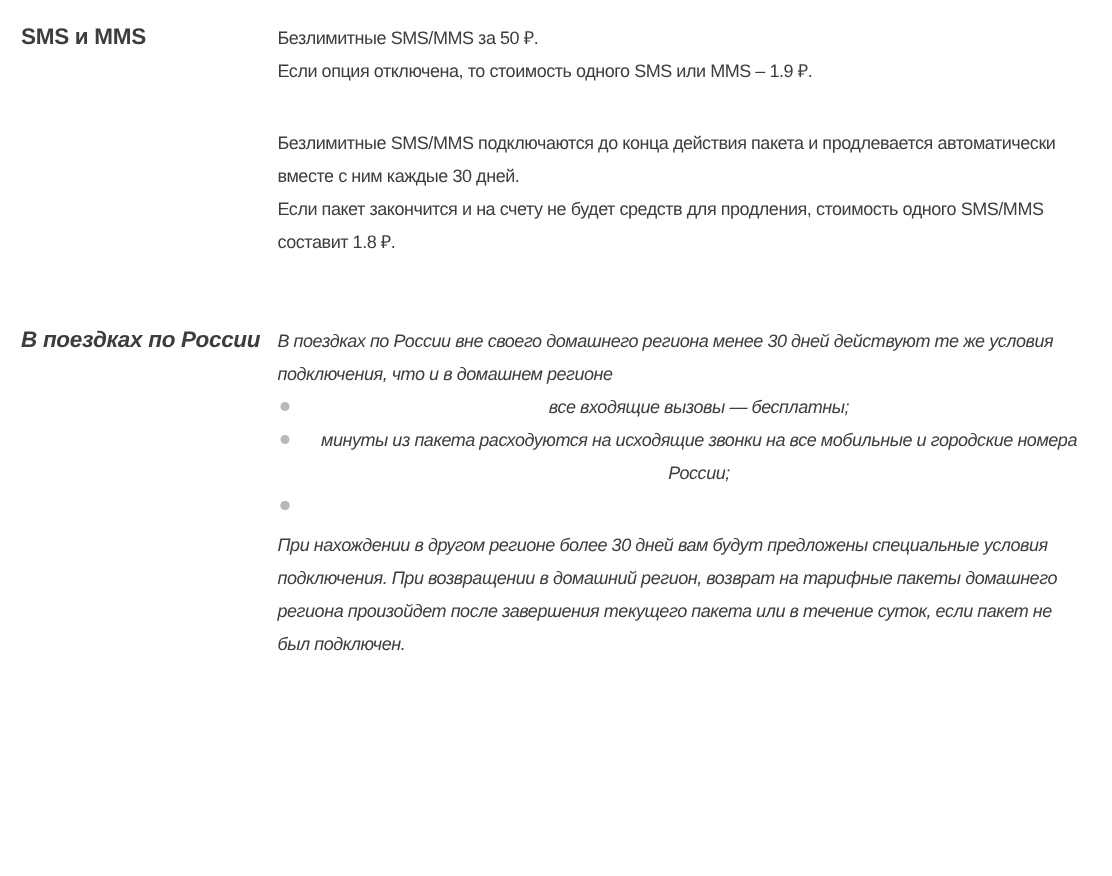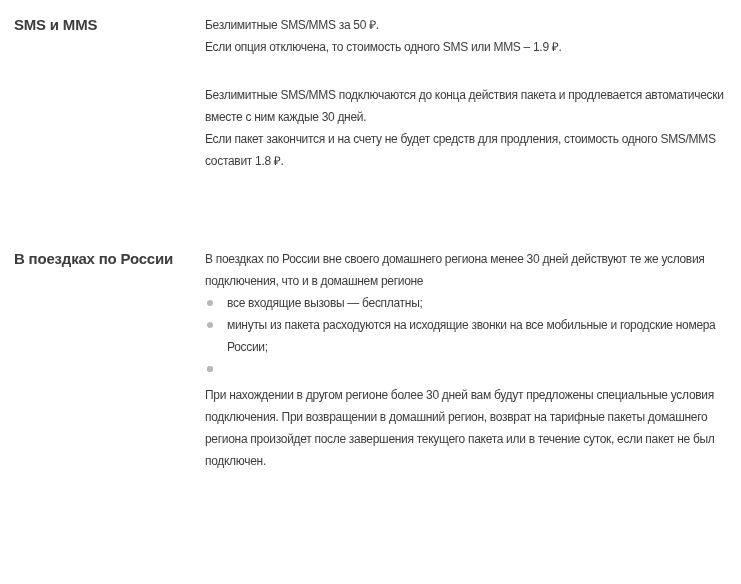--- a/index.html
+++ b/index.html
@@ -17,24 +17,24 @@
   }
   .page {
     box-sizing: border-box;
     width: 741px;
     padding: 14px 16px 0 14px;
   }
   .section {
     display: grid;
     grid-template-columns: 171px 1fr;
     align-items: start;
-    gap: 20px;
   }
   .section + .section {
-    margin-top: 76px;
+    margin-top: 44px;
+    font-style: italic;
   }
   .section-label {
     margin: 0;
     font-size: 15px;
     font-weight: bold;
     letter-spacing: -0.2px;
     line-height: 22px;
   }
   .section-content {
     max-width: 541px;
@@ -47,20 +47,21 @@
     white-space: pre-line; 
   }
   .section-content p + p,
   .section-content ul + p {
     margin-top: 26px;
   }
   ul.conditions-list {
     list-style: none;
     margin: 0;
     padding: 0;
+    text-align: center;
   }
   ul.conditions-list li {
     position: relative;
     padding-left: 22px;
   }
   .bullet-dot {
     position: absolute;
     left: 2px;
     top: 8px;
     width: 6px;

